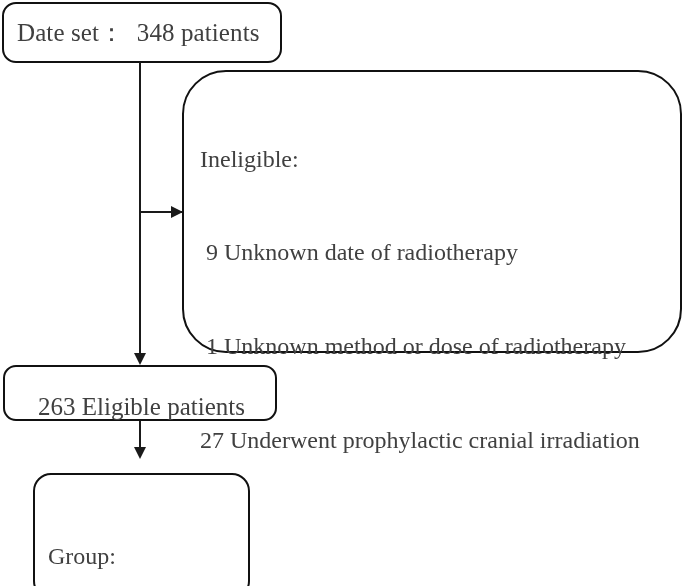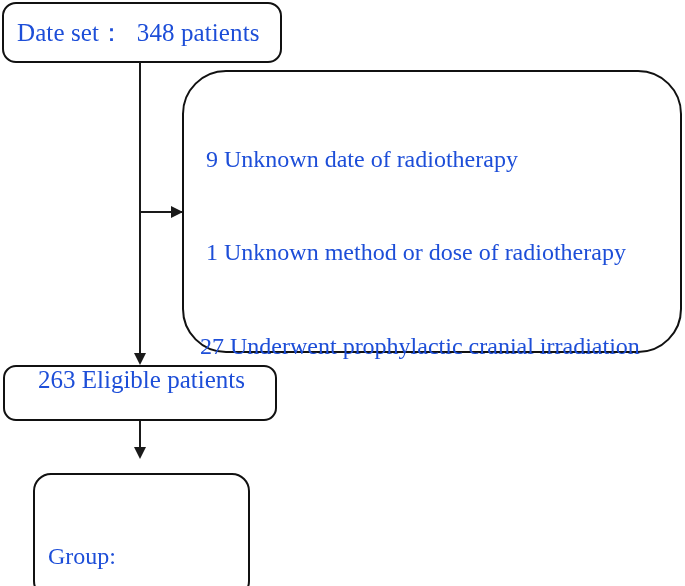--- a/index.html
+++ b/index.html
@@ -6,21 +6,21 @@
     margin: 0;
     padding: 0;
     background: #ffffff;
   }
   #canvas {
     position: relative;
     width: 685px;
     height: 586px;
     background: #ffffff;
     font-family: "Liberation Serif", "DejaVu Serif", serif;
-    color: #1d4ed8;
+    color: #404040;
     overflow: hidden;
   }
   .node {
     position: absolute;
     box-sizing: border-box;
     border: 2px solid #111111;
     background: #ffffff;
   }
   
   #node-dataset {
@@ -58,21 +58,21 @@
     white-space: pre;
   }
   
   #node-eligible {
     left: 3px;
     top: 365px;
     width: 274px;
     height: 56px;
     border-radius: 13px;
     display: flex;
-    align-items: flex-start;
+    align-items: flex-end;
   }
   #node-eligible .line {
     font-size: 25px;
     line-height: 1;
     padding-left: 33px;
     white-space: pre;
   }
   
   #node-group {
     left: 33px;
@@ -132,20 +132,21 @@
     <div class="line">Date set：  348 patients</div>
   </div>
 
   <div class="conn v-line" id="conn-main-vert"></div>
 
   <div class="conn h-line" id="conn-branch-h"></div>
   <div class="arrowhead arrow-right" id="arrow-to-ineligible"></div>
 
   <div class="node" id="node-ineligible">
     <div class="lines">
+      <div>Ineligible:</div>
       <div> 9 Unknown date of radiotherapy</div>
       <div> 1 Unknown method or dose of radiotherapy</div>
       <div>27 Underwent prophylactic cranial irradiation</div>
       
       
       
       
     </div>
   </div>
 

